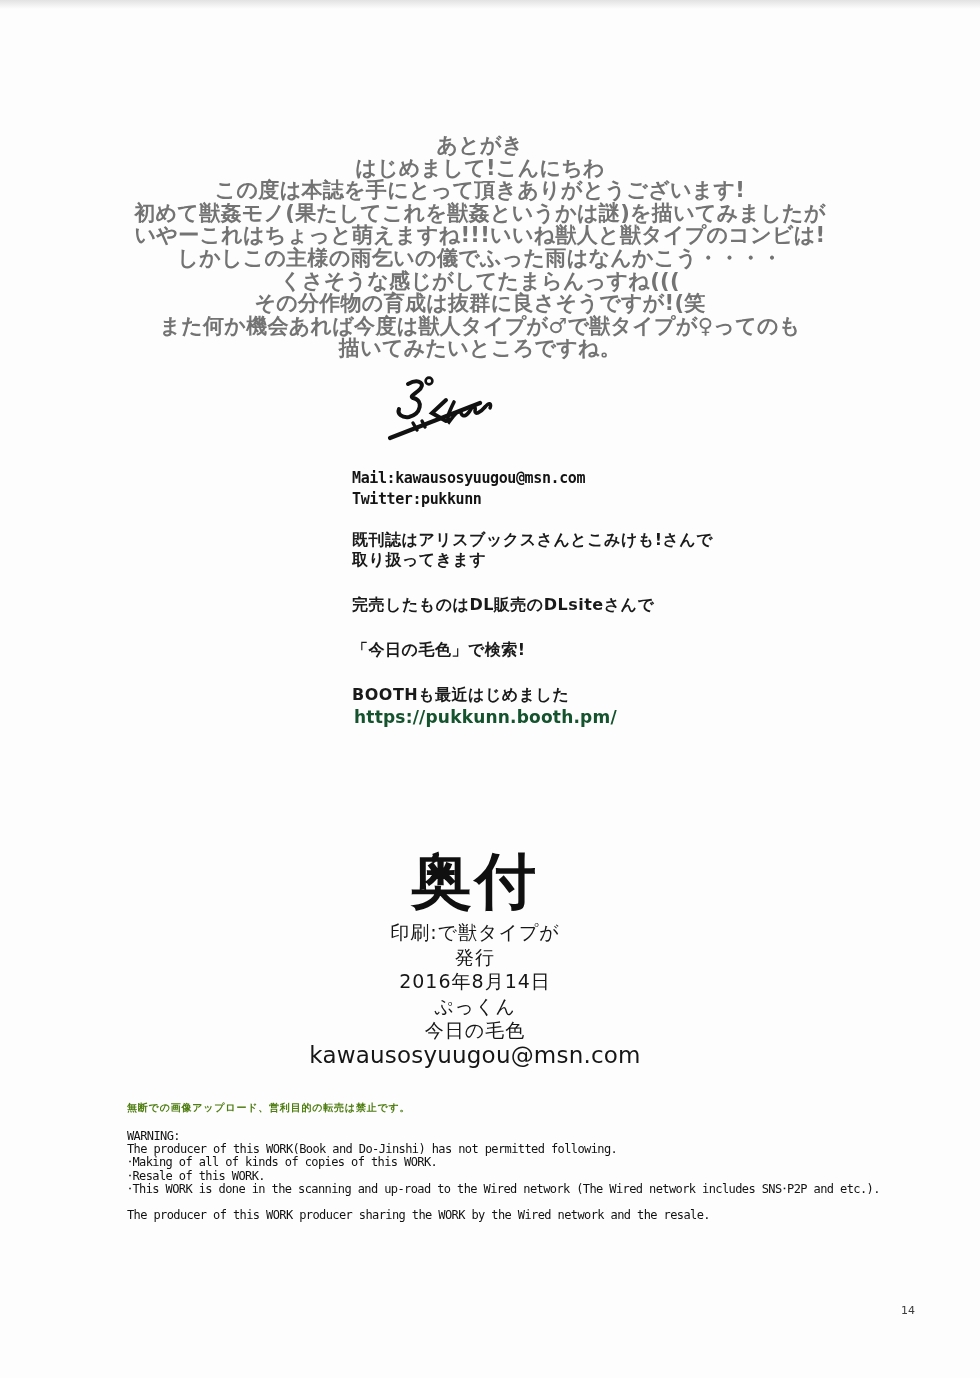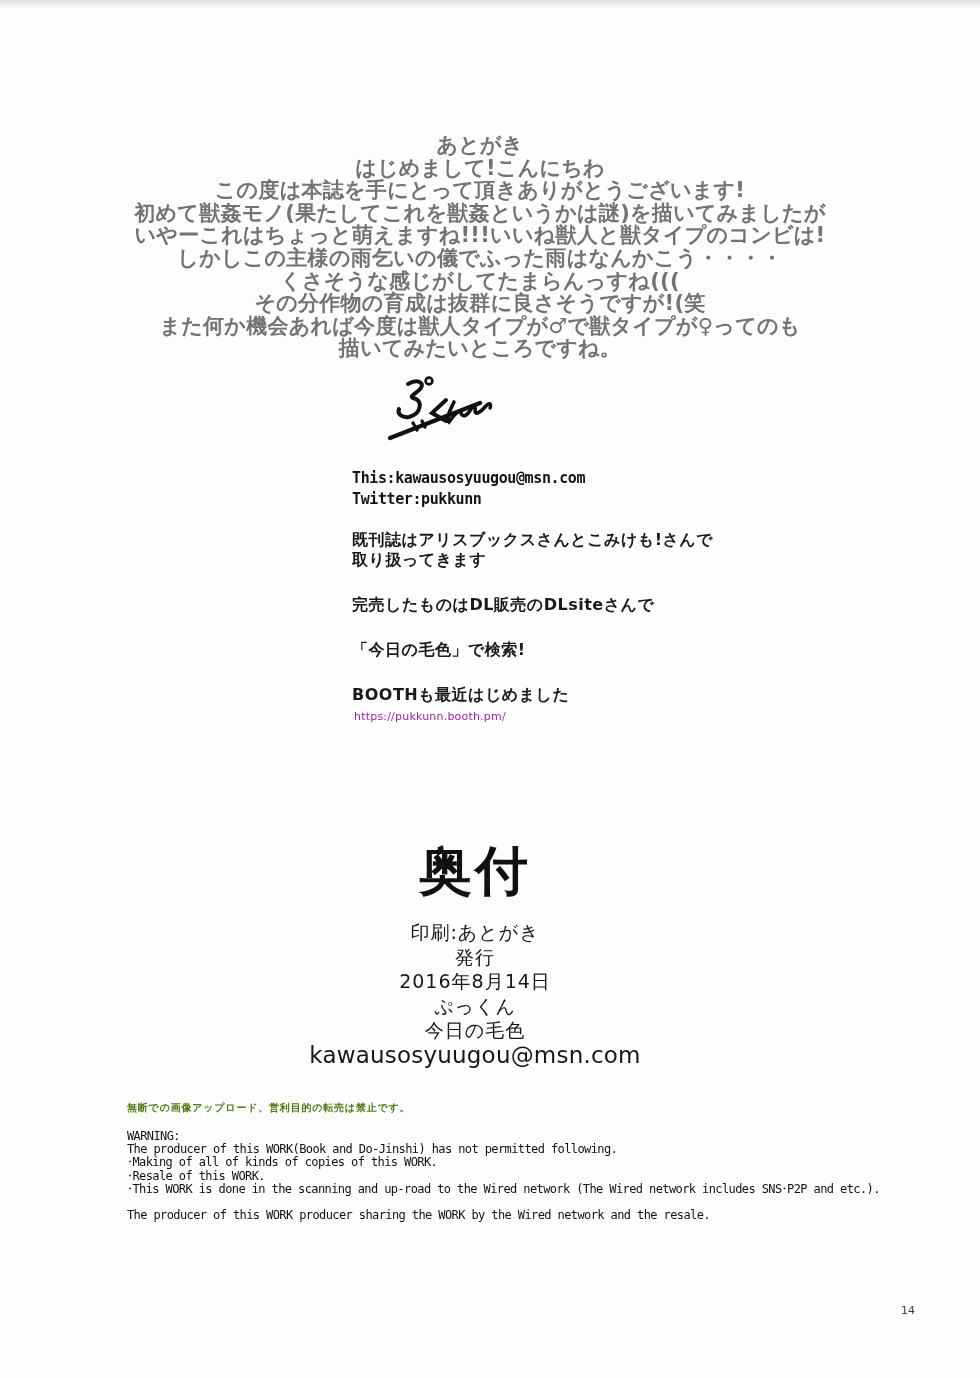--- a/index.html
+++ b/index.html
@@ -44,30 +44,30 @@
 
   
   .availability {
     top: 530px; left: 352px;
     font-size: 16px; line-height: 20px;
     font-weight: 600; letter-spacing: 0.5px;
     color: #1a1a1a;
   }
   .availability .gap { margin-top: 25px; }
   .availability .booth-url {
-    font-size: 11px; font-weight: 400; letter-spacing: 0.2px;
+    font-size: 17px; font-weight: 700; letter-spacing: 0.2px;
     margin-top: 2px; margin-left: 2px;
-    color: #a21caf;
+    color: #14532d;
   }
 
   
   .okuzuke-title {
     top: 800px; left: 0; width: 950px;
     text-align: center;
-    font-size: 53px; font-weight: 600; letter-spacing: 3px;
+    font-size: 61px; font-weight: 600; letter-spacing: 3px;
     color: #101010;
   }
   .colophon {
     top: 920px; left: 0; width: 950px;
     text-align: center;
     font-size: 19px; line-height: 24.5px;
     font-weight: 500; letter-spacing: 1px;
     color: #161616;
   }
   .colophon .email { font-size: 23px; letter-spacing: 0.2px; }
@@ -121,36 +121,36 @@
       <path d="M40 47 l3 6" stroke-width="3.4"></path>
       <path d="M64 26 L50 39 L64 47" stroke-width="4"></path>
       <path d="M72 28 C67 38 64 45 67 48 C73 40 77 35 79 39 C81 44 85 42 89 35 C91 31 94 32 93 37 C93 41 98 39 103 33" stroke-width="3.6"></path>
       <path d="M103 33 C107 28 110 29 108 34" stroke-width="3.4"></path>
       <path d="M8 64 L98 29" stroke-width="4.2"></path>
     </g>
   </svg>
 </div>
 
 <section class="abs contact">
-  <div>This:kawausosyuugou@msn.com</div>
+  <div>Mail:kawausosyuugou@msn.com</div>
   <div>Twitter:pukkunn</div>
 </section>
 
 <section class="abs availability">
   <div>既刊誌はアリスブックスさんとこみけも!さんで</div>
   <div>取り扱ってきます</div>
   <div class="gap">完売したものはDL販売のDLsiteさんで</div>
   <div class="gap">「今日の毛色」で検索!</div>
   <div class="gap">BOOTHも最近はじめました</div>
   <div class="booth-url">https://pukkunn.booth.pm/</div>
 </section>
 
 <h1 class="abs okuzuke-title">奥付</h1>
 <section class="abs colophon">
-  <div>印刷:あとがき</div>
+  <div>印刷:で獣タイプが</div>
   <div>発行</div>
   <div>2016年8月14日</div>
   <div>ぷっくん</div>
   <div>今日の毛色</div>
   <div class="email">kawausosyuugou@msn.com</div>
 </section>
 
 <div class="abs warning-jp">無断での画像アップロード、営利目的の転売は禁止です。</div>
 <section class="abs warning-en">
   <div>WARNING:</div>

